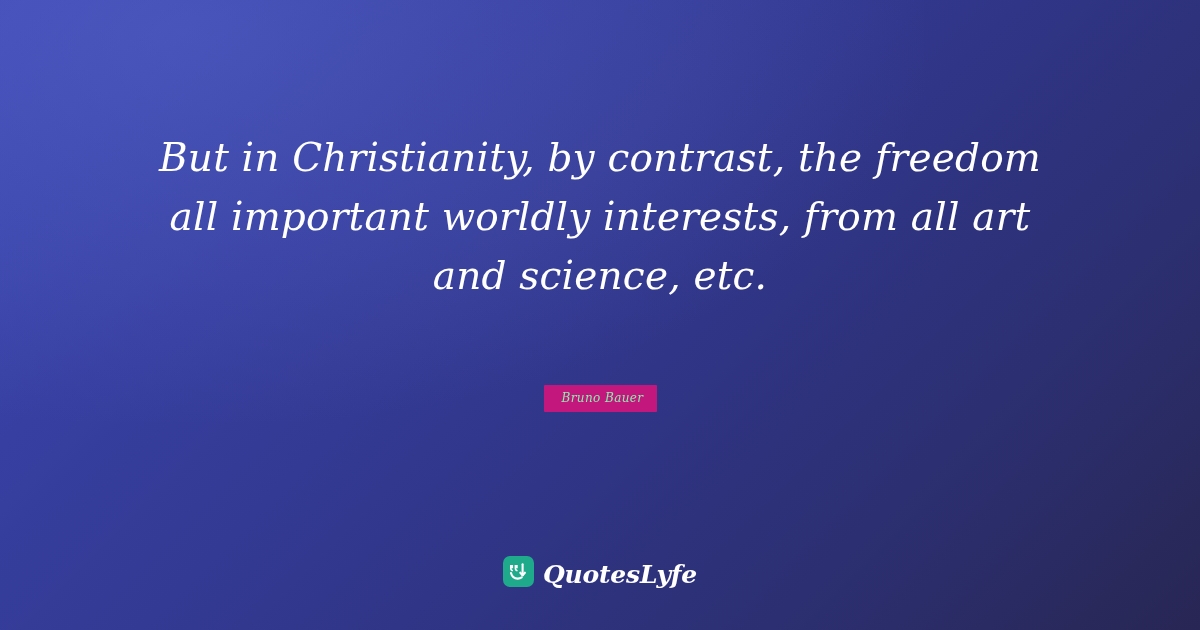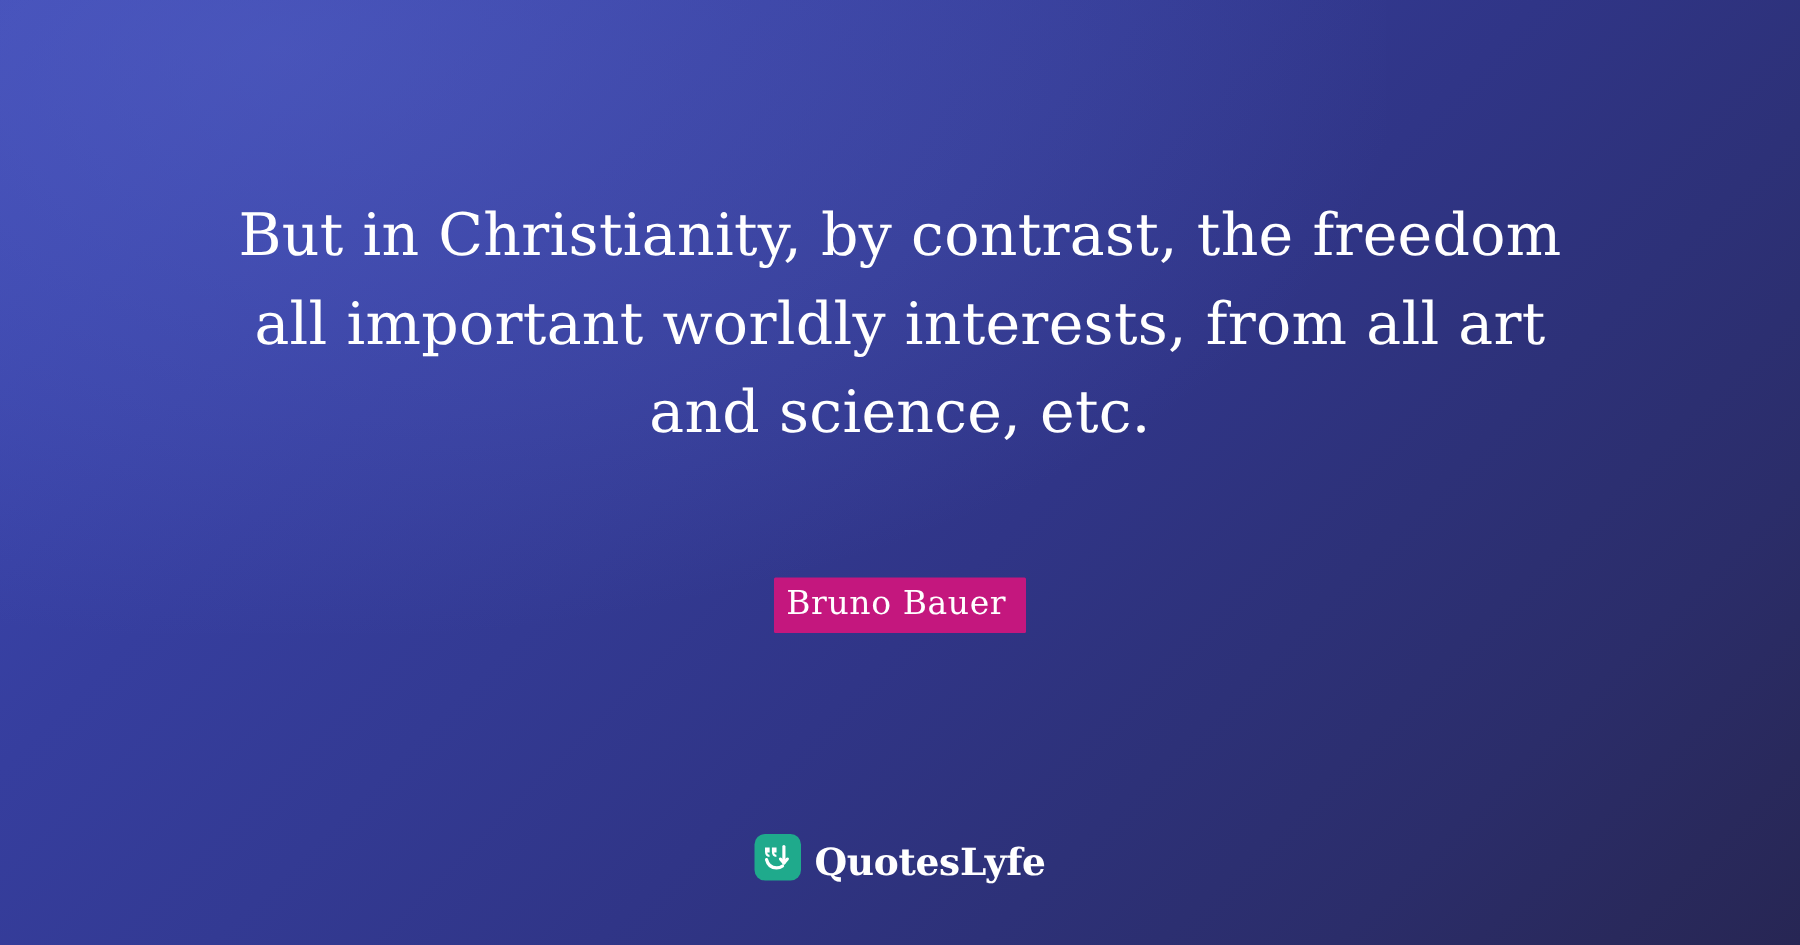--- a/index.html
+++ b/index.html
@@ -46,20 +46,21 @@
                 rgba(92,106,206,0.18) 45%,
                 rgba(92,106,206,0.0) 72%);
     pointer-events: none;
   }
 
   .card-inner {
     position: relative;
     z-index: 2;
     width: 100%;
     height: 100%;
+    font-style: italic;
   }
 
   
   .quote-block {
     position: absolute;
     left: 0;
     right: 0;
     top: 128px;
     padding: 0 105px;
     box-sizing: border-box;
@@ -87,27 +88,27 @@
     position: absolute;
     left: 0;
     right: 0;
     top: 385px;
     text-align: center;
   }
 
   .author-badge {
     display: inline-block;
     background: #c4177e;
-    color: #ffffff;
+    color: #86efac;
     font-family: "DejaVu Serif", "Liberation Serif", serif;
-    font-size: 22px;
+    font-size: 12px;
     font-weight: 400;
     letter-spacing: 0.4px;
     line-height: 1;
-    padding: 7px 13px 8px 8px;
+    padding: 7px 13px 8px 18px;
     border-radius: 1px;
   }
 
   
   .brand {
     position: absolute;
     left: 0;
     right: 0;
     top: 556px;
     display: flex;

